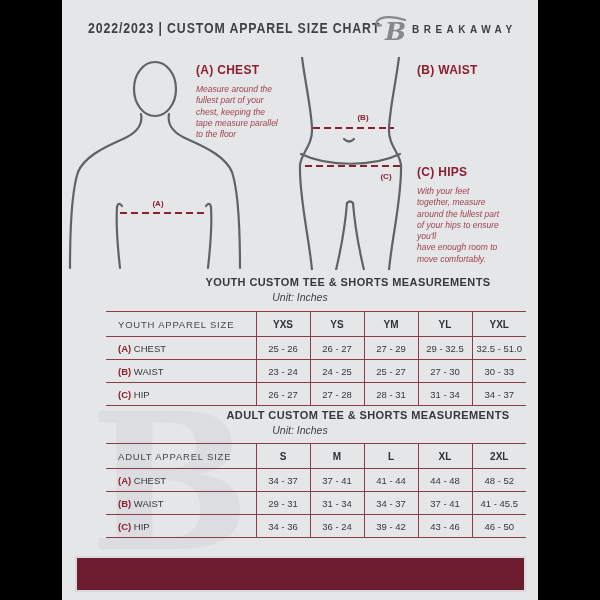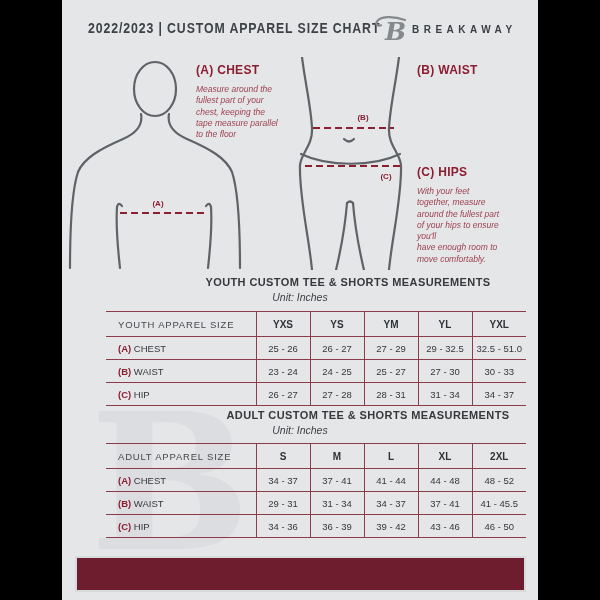--- a/index.html
+++ b/index.html
@@ -224,21 +224,21 @@
         <td class="rowhead"><span class="key">(B)</span> <span>WAIST</span></td>
         <td>29 - 31</td>
         <td>31 - 34</td>
         <td>34 - 37</td>
         <td>37 - 41</td>
         <td>41 - 45.5</td>
       </tr>
       <tr>
         <td class="rowhead"><span class="key">(C)</span> <span>HIP</span></td>
         <td>34 - 36</td>
-        <td>36 - 39</td>
+        <td>36 - 24</td>
         <td>39 - 42</td>
         <td>43 - 46</td>
         <td>46 - 50</td>
       </tr>
     </tbody>
       </table>
 
     <div class="footer-bar"></div>
 
   </div>

